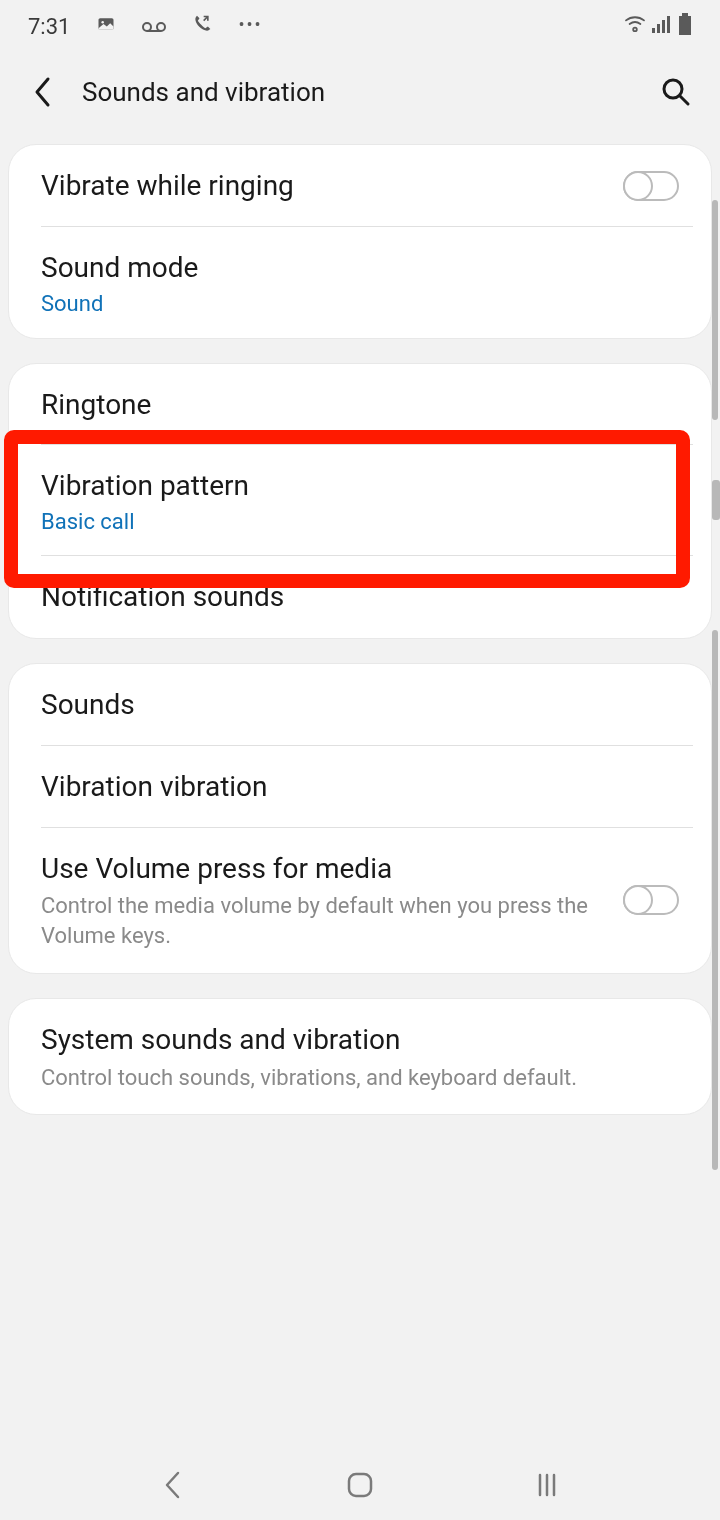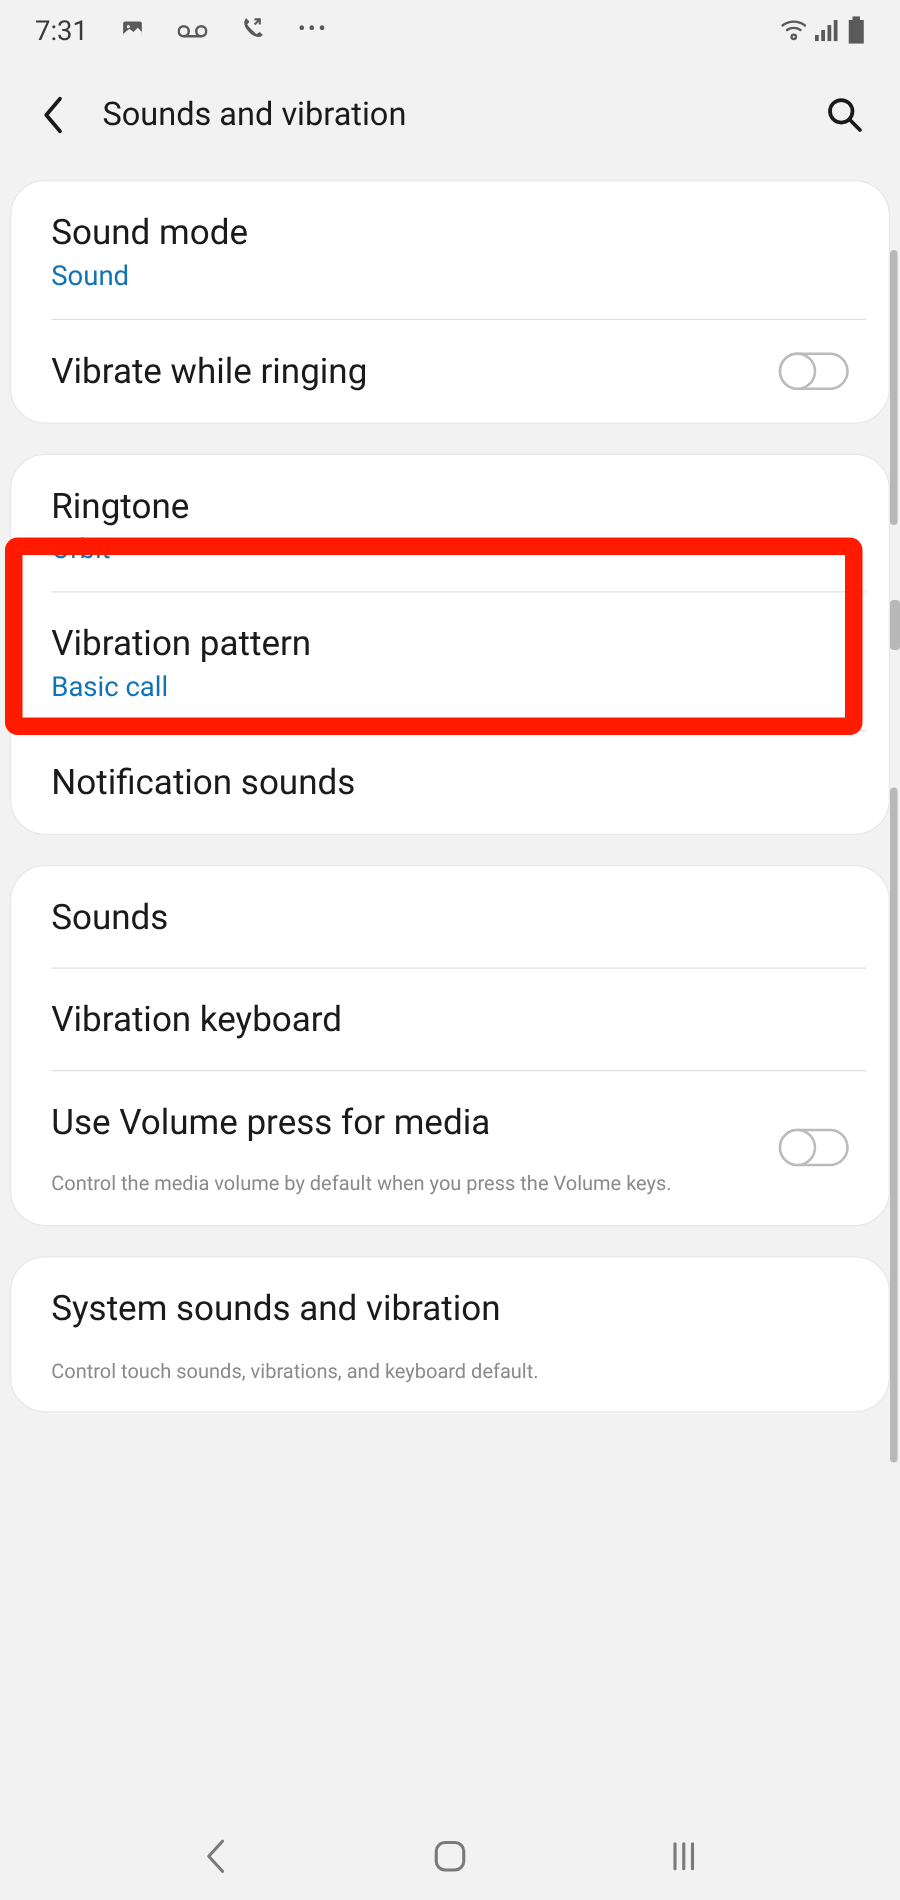--- a/index.html
+++ b/index.html
@@ -101,23 +101,23 @@
       font-size: 28px;
       color: #1a1a1a;
       line-height: 1.35;
     }
     .row-subtitle {
       font-size: 22px;
       color: #1072b8;
       margin-top: 4px;
     }
     .row-desc {
-      font-size: 16px;
+      font-size: 22px;
       color: #8a8a8a;
-      margin-top: 20px;
+      margin-top: 4px;
       line-height: 1.35;
     }
     .toggle {
       width: 56px;
       height: 30px;
       border-radius: 15px;
       border: 2px solid #bbb;
       position: relative;
       background: #fff;
       flex-shrink: 0;
@@ -232,37 +232,36 @@
         <line x1="19" y1="19" x2="27" y2="27" stroke="#1a1a1a" stroke-width="3" stroke-linecap="round"></line>
       </svg>
   </div>
 </div>
 
 <div class="content">
 
   <div class="card">
     <div class="row">
       <div class="row-text">
+        <div class="row-title">Vibrate while ringing</div>
+      </div>
+      <div class="toggle"></div>
+    </div>
+    <div class="row">
+      <div class="row-text">
         <div class="row-title">Sound mode</div>
         <div class="row-subtitle">Sound</div>
       </div>
     </div>
-    <div class="row">
-      <div class="row-text">
-        <div class="row-title">Vibrate while ringing</div>
-      </div>
-      <div class="toggle"></div>
-    </div>
   </div>
 
   <div class="card" style="position:relative;">
     <div class="row" id="ringtone-row">
       <div class="row-text">
         <div class="row-title">Ringtone</div>
-        <div class="row-subtitle">Orbit</div>
       </div>
     </div>
     <div class="row">
       <div class="row-text">
         <div class="row-title">Vibration pattern</div>
         <div class="row-subtitle">Basic call</div>
       </div>
     </div>
     <div class="row">
       <div class="row-text">
@@ -272,21 +271,21 @@
   </div>
 
   <div class="card">
     <div class="row">
       <div class="row-text">
         <div class="row-title">Sounds</div>
       </div>
     </div>
     <div class="row">
       <div class="row-text">
-        <div class="row-title">Vibration keyboard</div>
+        <div class="row-title">Vibration vibration</div>
       </div>
     </div>
     <div class="row">
       <div class="row-text">
         <div class="row-title">Use Volume press for media</div>
         <div class="row-desc">Control the media volume by default when you press the Volume keys.</div>
       </div>
       <div class="toggle"></div>
     </div>
   </div>

